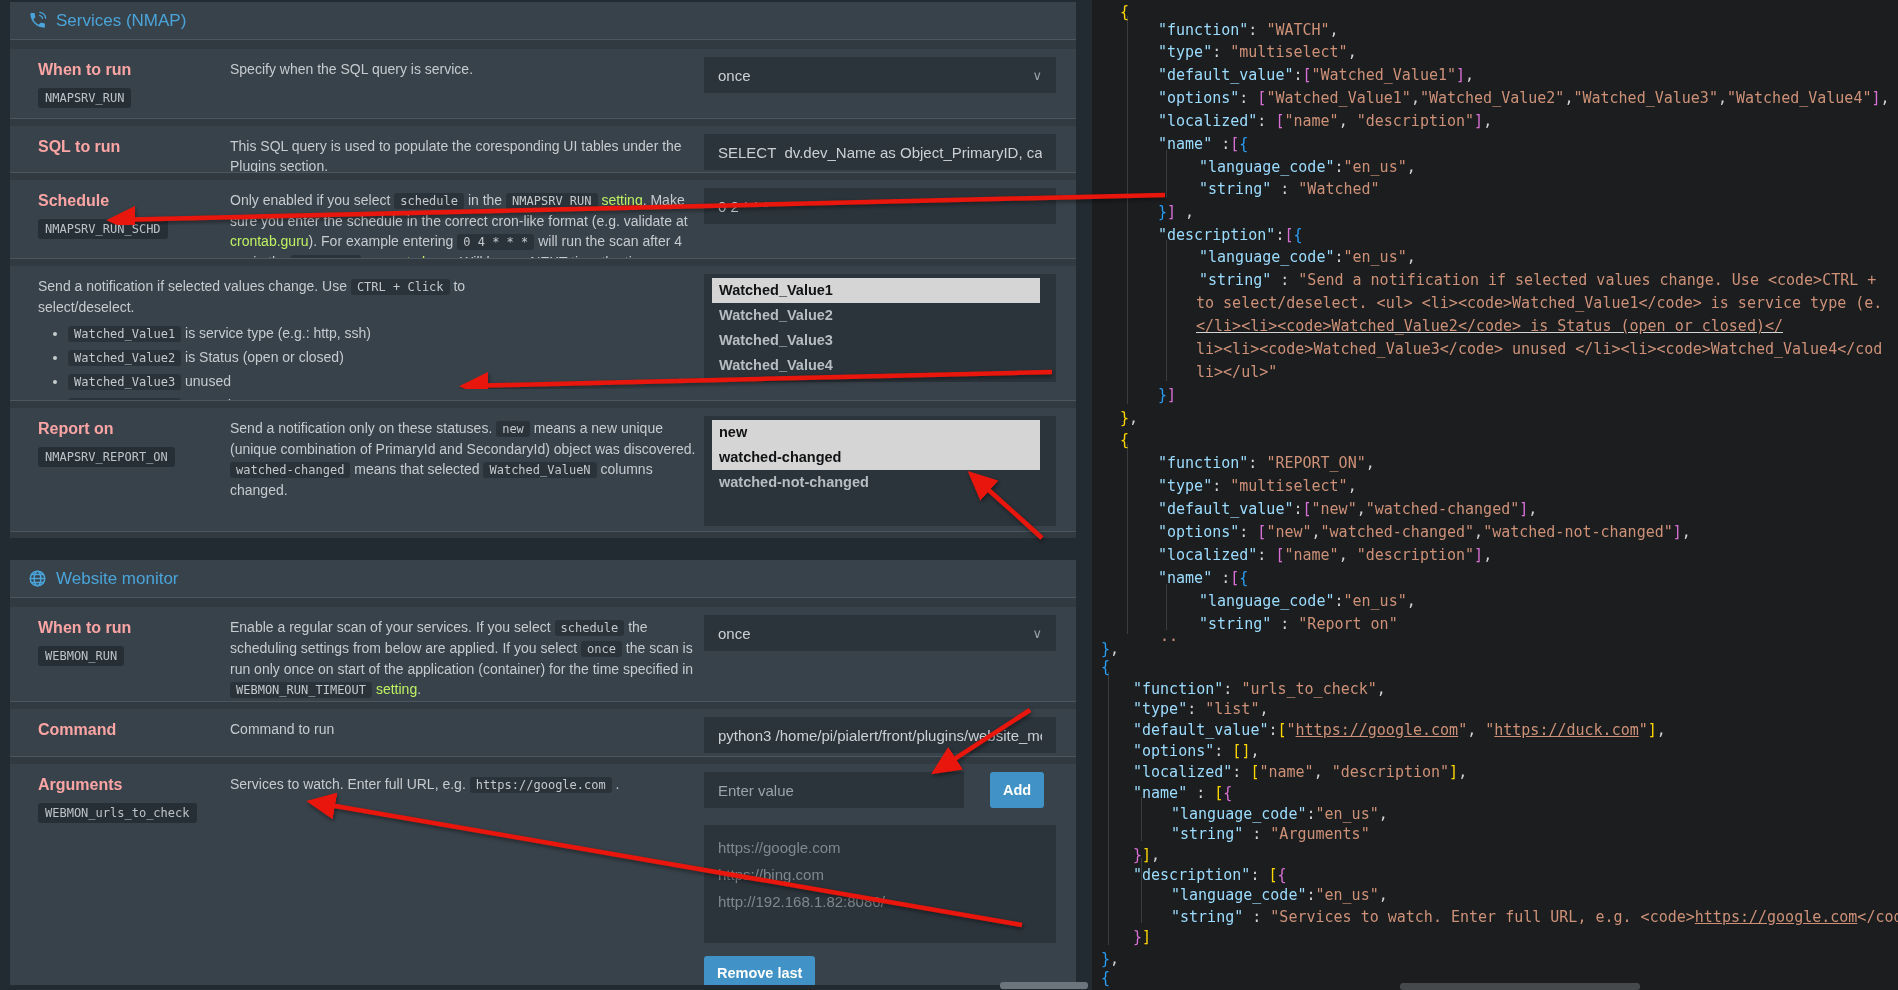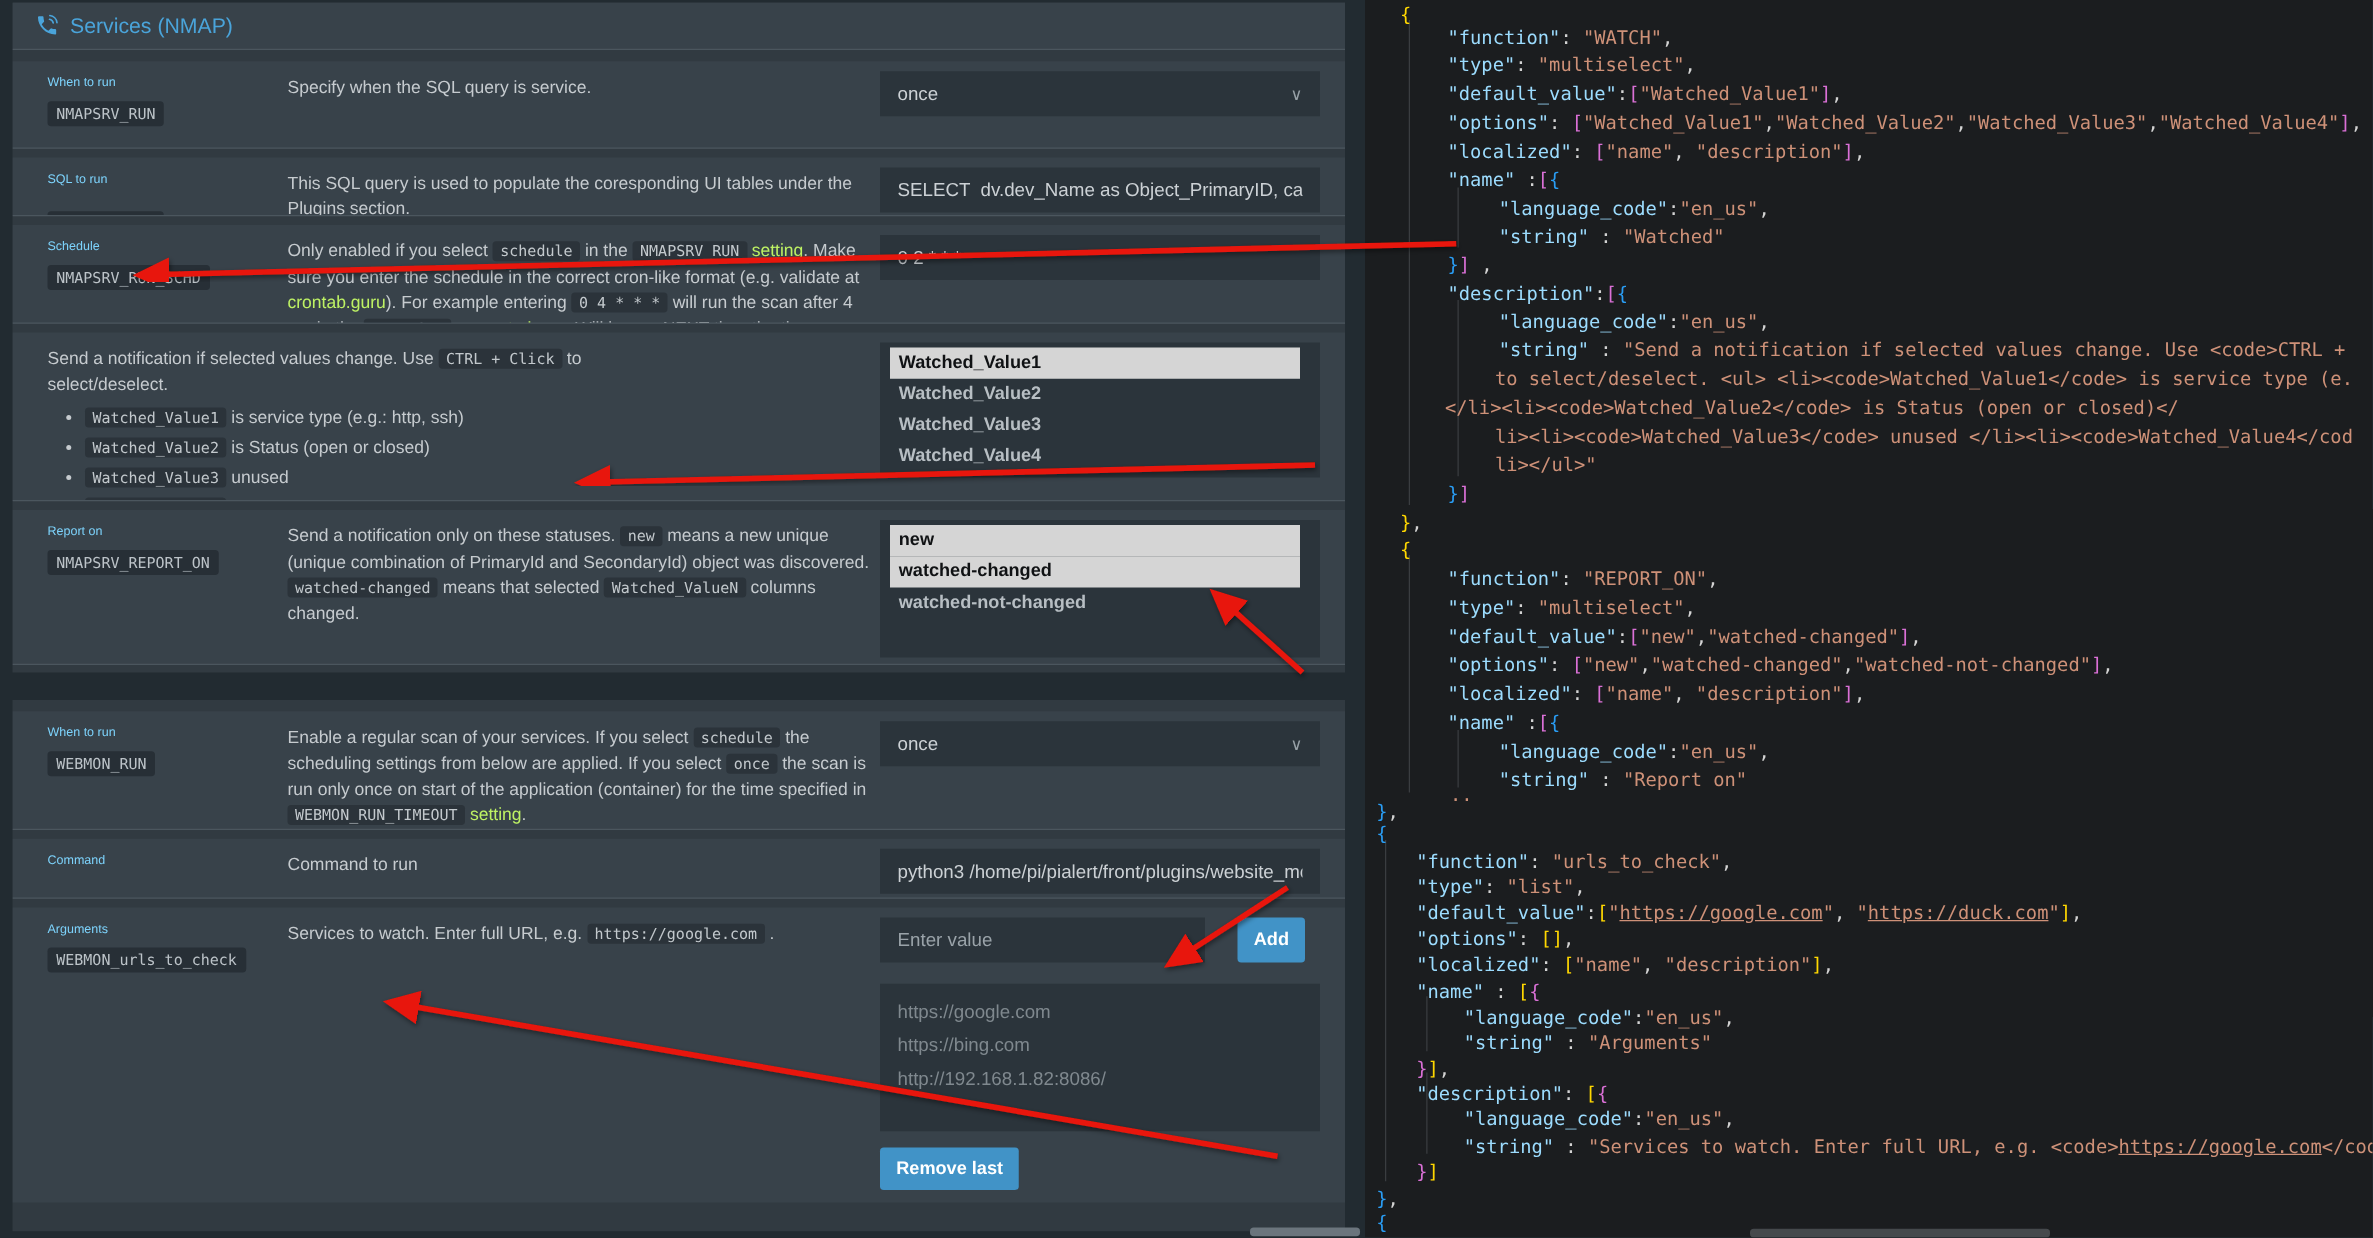--- a/index.html
+++ b/index.html
@@ -8,21 +8,21 @@
   
   .page-left{position:absolute;left:0;top:0;width:1092px;height:990px;background:#222b31;}
   .card{position:absolute;left:10px;width:1066px;background:#313a41;overflow:hidden;}
   .card-hdr{height:37px;display:flex;align-items:center;gap:9px;padding-left:18px;
             background:#38424a;border-bottom:1px solid #4b565e;}
   .card-title{color:#4aa4da;font-size:17px;}
   .card-body{padding-top:9px;}
   .row{display:flex;background:#38424a;border-bottom:1px solid #4b565e;margin-bottom:7px;
        padding:8px 20px 0 28px;box-sizing:border-box;overflow:hidden;}
   .col-label{width:192px;flex:none;}
-  .lbl{display:block;color:#7dd3fc;font-weight:400;font-size:10px;margin:4px 0 9px 0;}
+  .lbl{display:block;color:#fca5a5;font-weight:700;font-size:16px;margin:4px 0 9px 0;}
   .chip{display:inline-block;font-family:"DejaVu Sans Mono",monospace;font-size:12px;
         color:#bcc3c8;background:#272f36;padding:3px 7px;border-radius:3px;}
   .col-desc{width:470px;flex:none;color:#c6cbcf;font-size:14px;line-height:20px;padding-top:2px;}
   .col-desc .ic{font-family:"DejaVu Sans Mono",monospace;font-size:12px;background:#2b333a;
                 color:#c3c9cd;padding:1px 6px;border-radius:3px;}
   .col-desc a{color:#bef264;text-decoration:none;}
   .col-desc ul{margin:6px 0 0 0;padding-left:30px;}
   .col-desc li{margin-bottom:2px;line-height:21px;}
   .col-ctl{width:352px;margin-left:auto;flex:none;}
   .ctl-select,.ctl-input{height:36px;background:#2b343b;color:#ccd1d5;display:flex;
@@ -142,20 +142,30 @@
             <div class="mopt sel">watched-changed</div>
             <div class="mopt">watched-not-changed</div>
           </div>
       </div>
     </div>
 
   </div>
 </div>
 
 <div class="card" style="top:560px;height:425px;">
+  <div class="card-hdr">
+    <span style="display:inline-flex;">
+      <svg width="19" height="19" viewBox="0 0 24 24" fill="none" stroke="#4aa4da" stroke-width="1.9">
+          <circle cx="12" cy="12" r="9.2"></circle>
+          <ellipse cx="12" cy="12" rx="4.2" ry="9.2"></ellipse>
+          <path d="M2.8 12h18.4M4 7h16M4 17h16"></path>
+        </svg>
+    </span>
+    <span class="card-title">Website monitor</span>
+  </div>
   <div class="card-body">
 
     <div class="row" style="height:95px;">
       <div class="col-label">
         <span class="lbl">When to run</span>
         <span class="chip">WEBMON_RUN</span>
       </div>
       <div class="col-desc"><span>Enable a regular scan of your services. If you select </span><span class="ic">schedule</span><span> the scheduling settings from below are applied. If you select </span><span class="ic">once</span><span> the scan is run only once on start of the application (container) for the time specified in </span><span class="ic">WEBMON_RUN_TIMEOUT</span><span> </span><a href="#">setting</a><span>.</span></div>
       <div class="col-ctl">
         <div class="ctl-select">
@@ -221,21 +231,21 @@
     <div class="cl" style="left: 1158px; top: 88px;"><span class="tk-k">"options"</span><span>: </span><span style="color: rgb(218, 112, 214);">[</span><span class="tk-s">"Watched_Value1"</span><span>,</span><span class="tk-s">"Watched_Value2"</span><span>,</span><span class="tk-s">"Watched_Value3"</span><span>,</span><span class="tk-s">"Watched_Value4"</span><span style="color: rgb(218, 112, 214);">]</span><span>,</span></div>
     <div class="cl" style="left: 1158px; top: 111px;"><span class="tk-k">"localized"</span><span>: </span><span style="color: rgb(218, 112, 214);">[</span><span class="tk-s">"name"</span><span>, </span><span class="tk-s">"description"</span><span style="color: rgb(218, 112, 214);">]</span><span>,</span></div>
     <div class="cl" style="left: 1158px; top: 134px;"><span class="tk-k">"name"</span><span> :</span><span style="color: rgb(218, 112, 214);">[</span><span style="color: rgb(42, 157, 244);">{</span></div>
     <div class="cl" style="left: 1199px; top: 157px;"><span class="tk-k">"language_code"</span><span>:</span><span class="tk-s">"en_us"</span><span>,</span></div>
     <div class="cl" style="left: 1199px; top: 179px;"><span class="tk-k">"string"</span><span> : </span><span class="tk-s">"Watched"</span></div>
     <div class="cl" style="left: 1158px; top: 202px;"><span style="color: rgb(42, 157, 244);">}</span><span style="color: rgb(218, 112, 214);">]</span><span> ,</span></div>
     <div class="cl" style="left: 1158px; top: 225px;"><span class="tk-k">"description"</span><span>:</span><span style="color: rgb(218, 112, 214);">[</span><span style="color: rgb(42, 157, 244);">{</span></div>
     <div class="cl" style="left: 1199px; top: 247px;"><span class="tk-k">"language_code"</span><span>:</span><span class="tk-s">"en_us"</span><span>,</span></div>
     <div class="cl" style="left: 1199px; top: 270px;"><span class="tk-k">"string"</span><span> : </span><span class="tk-s">"Send a notification if selected values change. Use &lt;code&gt;CTRL +</span></div>
     <div class="cl" style="left: 1196px; top: 293px;"><span class="tk-s">to select/deselect. &lt;ul&gt; &lt;li&gt;&lt;code&gt;Watched_Value1&lt;/code&gt; is service type (e.</span></div>
-    <div class="cl" style="left: 1156px; top: 316px;"><span class="tk-s">&lt;/li&gt;&lt;li&gt;&lt;code&gt;Watched_Value2&lt;/code&gt; is Status (open or closed)&lt;/</span></div>
+    <div class="cl" style="left: 1196px; top: 316px; text-decoration: underline;"><span class="tk-s">&lt;/li&gt;&lt;li&gt;&lt;code&gt;Watched_Value2&lt;/code&gt; is Status (open or closed)&lt;/</span></div>
     <div class="cl" style="left: 1196px; top: 339px;"><span class="tk-s">li&gt;&lt;li&gt;&lt;code&gt;Watched_Value3&lt;/code&gt; unused &lt;/li&gt;&lt;li&gt;&lt;code&gt;Watched_Value4&lt;/cod</span></div>
     <div class="cl" style="left: 1196px; top: 362px;"><span class="tk-s">li&gt;&lt;/ul&gt;"</span></div>
     <div class="cl" style="left: 1158px; top: 385px;"><span style="color: rgb(42, 157, 244);">}</span><span style="color: rgb(218, 112, 214);">]</span></div>
     <div class="cl" style="left: 1120px; top: 408px;"><span style="color: rgb(255, 215, 0);">}</span><span>,</span></div>
     <div class="cl" style="left: 1120px; top: 430px;"><span style="color: rgb(255, 215, 0);">{</span></div>
     <div class="cl" style="left: 1158px; top: 453px;"><span class="tk-k">"function"</span><span>: </span><span class="tk-s">"REPORT_ON"</span><span>,</span></div>
     <div class="cl" style="left: 1158px; top: 476px;"><span class="tk-k">"type"</span><span>: </span><span class="tk-s">"multiselect"</span><span>,</span></div>
     <div class="cl" style="left: 1158px; top: 499px;"><span class="tk-k">"default_value"</span><span>:</span><span style="color: rgb(218, 112, 214);">[</span><span class="tk-s">"new"</span><span>,</span><span class="tk-s">"watched-changed"</span><span style="color: rgb(218, 112, 214);">]</span><span>,</span></div>
     <div class="cl" style="left: 1158px; top: 522px;"><span class="tk-k">"options"</span><span>: </span><span style="color: rgb(218, 112, 214);">[</span><span class="tk-s">"new"</span><span>,</span><span class="tk-s">"watched-changed"</span><span>,</span><span class="tk-s">"watched-not-changed"</span><span style="color: rgb(218, 112, 214);">]</span><span>,</span></div>
     <div class="cl" style="left: 1158px; top: 545px;"><span class="tk-k">"localized"</span><span>: </span><span style="color: rgb(218, 112, 214);">[</span><span class="tk-s">"name"</span><span>, </span><span class="tk-s">"description"</span><span style="color: rgb(218, 112, 214);">]</span><span>,</span></div>

